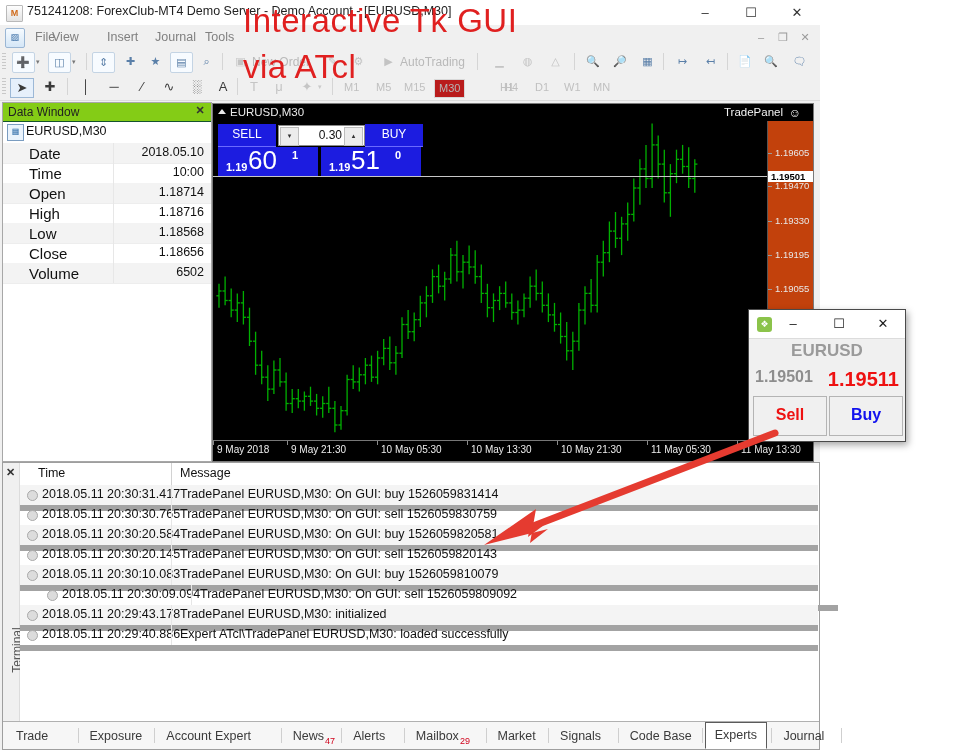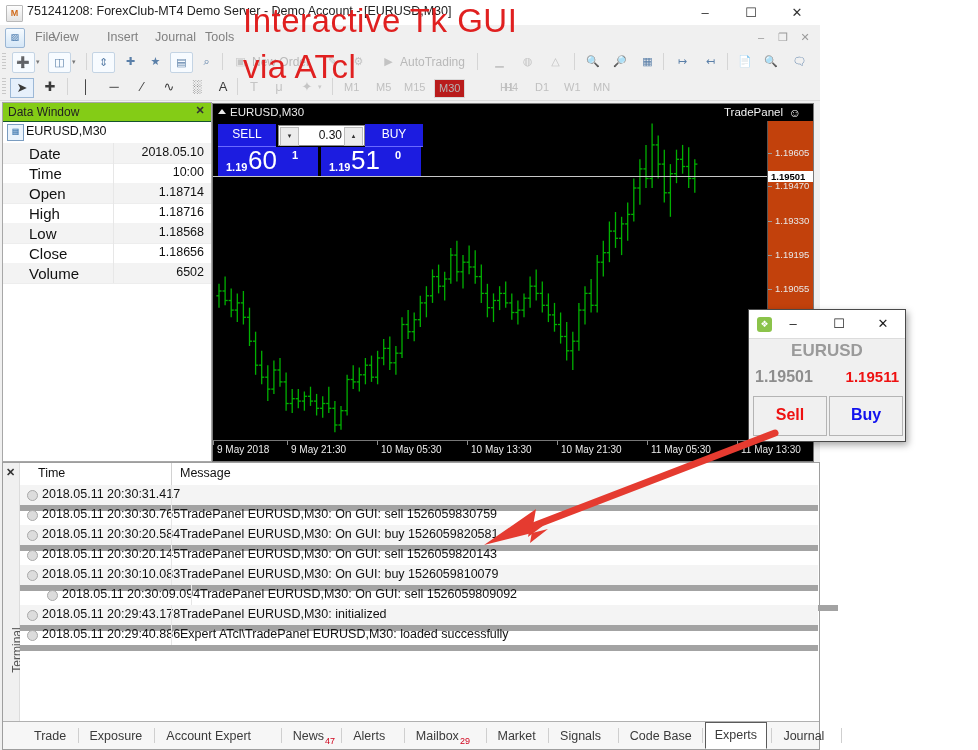--- a/index.html
+++ b/index.html
@@ -144,21 +144,21 @@
   #tk-title{position:absolute;left:0;top:0;width:156px;height:28px;background:#fff;
     border-bottom:1px solid #dcdcdc;}
   #tk-ico{position:absolute;left:8px;top:7px;width:15px;height:15px;background:#8bc34a;
     border-radius:3px;font-size:9px;line-height:15px;text-align:center;color:#fff;}
   .tk-b{position:absolute;top:0;height:28px;line-height:28px;width:44px;text-align:center;
     font-size:13px;color:#1a1a1a;cursor:default;}
   #tk-min{left:22px;} #tk-max{left:68px;} #tk-close{left:112px;}
   #tk-sym{position:absolute;left:0;top:31px;width:156px;text-align:center;
     font-size:17px;font-weight:bold;color:#9a9a9a;}
   #tk-bid{position:absolute;left:6px;top:58px;font-size:16px;font-weight:bold;color:#8d8d8d;}
-  #tk-ask{position:absolute;right:6px;top:58px;font-size:15px;font-weight:bold;color:#ee1111;}
+  #tk-ask{position:absolute;right:6px;top:58px;font-size:20px;font-weight:bold;color:#ee1111;}
   .tk-btn{position:absolute;top:86px;height:38px;background:#f0f0f0;border:1px solid #b4b4b4;
     text-align:center;line-height:36px;font-size:16px;font-weight:bold;cursor:default;}
   #tk-sell{left:4px;width:72px;color:#ee1111;}
   #tk-buy{left:80px;width:72px;color:#1111ee;}
   
   #ovl1{position:absolute;left:243px;top:2px;font-size:33px;color:#e02020;white-space:nowrap;
     font-family:"Liberation Sans",sans-serif;letter-spacing:.5px;}
   #ovl2{position:absolute;left:243px;top:48px;font-size:33px;color:#e02020;white-space:nowrap;
     font-family:"Liberation Sans",sans-serif;letter-spacing:.5px;}
   #arrow{position:absolute;left:470px;top:425px;width:320px;height:120px;pointer-events:none;}
@@ -620,20 +620,21 @@
       <div id="log-head">
         <div class="c1">Time</div>
         <div class="div"></div>
         <div class="c2">Message</div>
       </div>
       <div id="log-rows">
           <div class="log-row alt" style="top: 22px;">
             <span class="dot"></span>
             <span class="t">2018.05.11 20:30:31.417</span>
             <span class="div"></span>
+            <span class="m">TradePanel EURUSD,M30: On GUI: buy 1526059831414</span>
           </div>
           <div class="log-row" style="top: 42px;">
             <span class="dot"></span>
             <span class="t">2018.05.11 20:30:30.765</span>
             <span class="div"></span>
             <span class="m">TradePanel EURUSD,M30: On GUI: sell 1526059830759</span>
           </div>
           <div class="log-row alt" style="top: 62px;">
             <span class="dot"></span>
             <span class="t">2018.05.11 20:30:20.584</span>
@@ -666,21 +667,21 @@
           </div>
           <div class="log-row" style="top: 162px;">
             <span class="dot"></span>
             <span class="t">2018.05.11 20:29:40.886</span>
             <span class="div"></span>
             <span class="m">Expert ATcl\TradePanel EURUSD,M30: loaded successfully</span>
           </div>
         </div>
     </div>
     <div id="term-tabs">
-        <div class="tt" style="left: 22px;"><span>Trade</span></div>
+        <div class="tt" style="left: 4px;"><span>Trade</span></div>
         <div class="tt-sep" style="left: 74.5px;"></div>
         <div class="tt" style="left: 77.5px;"><span>Exposure</span></div>
         <div class="tt-sep" style="left: 151.3px;"></div>
         <div class="tt" style="left: 154.3px;"><span>Account Expert</span></div>
         <div class="tt-sep" style="left: 277.8px;"></div>
         <div class="tt" style="left: 280.8px;"><span>News</span><span class="badge">47</span></div>
         <div class="tt-sep" style="left: 338.2px;"></div>
         <div class="tt" style="left: 341.2px;"><span>Alerts</span></div>
         <div class="tt-sep" style="left: 400.8px;"></div>
         <div class="tt" style="left: 403.8px;"><span>Mailbox</span><span class="badge">29</span></div>

